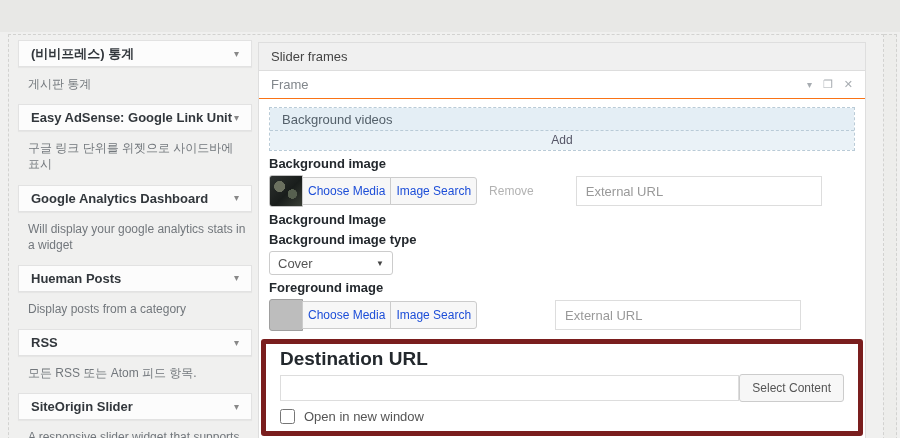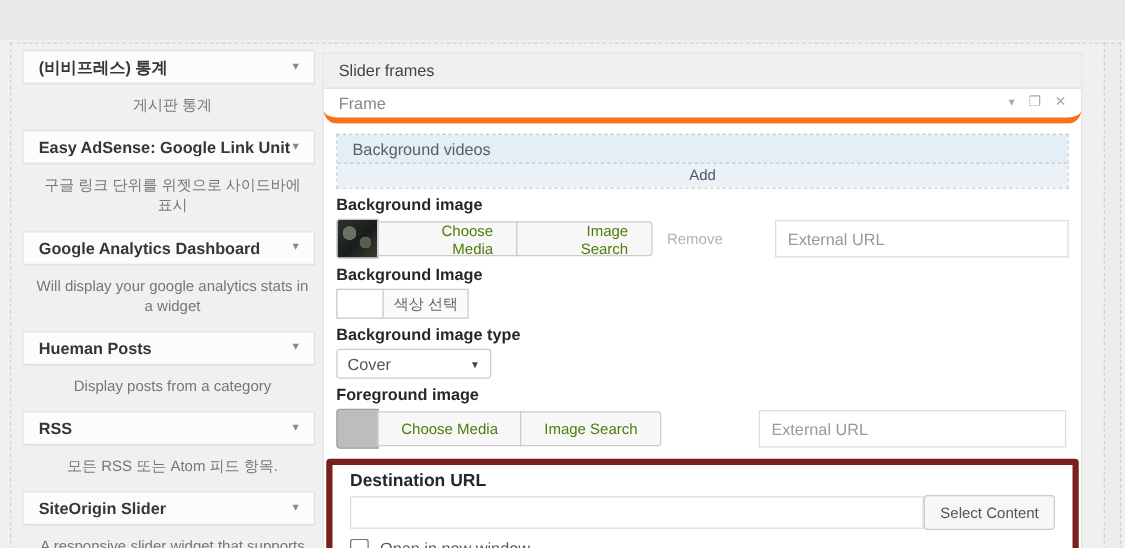--- a/index.html
+++ b/index.html
@@ -19,33 +19,33 @@
   }
   
   .sidebar { position:absolute; left:18px; top:8px; width:234px; }
   .w-bar {
     background:#fcfcfc; border:1px solid #e2e2e2; box-shadow:0 1px 1px rgba(0,0,0,.04);
     height:27px; display:flex; align-items:center; justify-content:space-between;
     padding:0 12px; cursor:pointer;
   }
   .w-title { font-weight:bold; font-size:13px; color:#32373c; white-space:nowrap; overflow:hidden; }
   .w-arrow { color:#888; font-size:10px; line-height:1; }
-  .w-desc { color:#72777c; font-size:12px; line-height:1.35; margin:9px 4px 12px 10px;text-align:center; }
+  .w-desc { color:#72777c; font-size:12px; line-height:1.35; margin:9px 4px 12px 10px; }
   
   .main-panel {
     position:absolute; left:258px; top:10px; width:608px; height:428px;
     background:#fff; border:1px solid #dedede;
   }
   .panel-header {
     height:28px; background:#f0f0f0; border-bottom:1px solid #ddd;
     display:flex; align-items:center; padding:0 12px; color:#444; font-size:13px;
   }
   .frame-header {
-    height:28px; border-bottom:5px solid #f97316; display:flex; align-items:center;
-    justify-content:space-between; padding:0 12px; color:#82878c; font-size:13px; cursor:pointer;border-radius:11px;
+    height:28px; border-bottom:1px solid #f97316; display:flex; align-items:center;
+    justify-content:space-between; padding:0 12px; color:#82878c; font-size:13px; cursor:pointer;
   }
   .frame-icons { display:flex; align-items:center; gap:11px; color:#a7acb1; }
   .frame-icons span { cursor:pointer; font-size:11px; line-height:1; }
   .panel-content { padding:8px 10px 0 10px; }
   
   .bv-box { border:1px dashed #b9cbd7; margin-bottom:4px; }
   .bv-header { background:#e4eef5; padding:4px 12px; color:#54606a; font-size:13px; height:22px; cursor:pointer; }
   .bv-add {
     background:#eaf2f7; border-top:1px dashed #b9cbd7; text-align:center;
     height:20px; line-height:19px; color:#556; font-size:12px; cursor:pointer;
@@ -57,23 +57,23 @@
     flex:0 0 auto; cursor:pointer;
   }
   .thumb.dark {
     background:
       radial-gradient(circle at 30% 35%, #6b705f 0 18%, transparent 19%),
       radial-gradient(circle at 70% 60%, #57604f 0 16%, transparent 17%),
       linear-gradient(135deg, #2e3230 0%, #191d1b 55%, #3a3f36 100%);
   }
   .thumb.gray { background:#bdbdbd; border-color:#9f9f9f; border-radius:3px 0 0 3px; }
   .btn {
-    height:28px; padding:0 18px; background:#f7f7f7; border:1px solid #ccc;
-    color:#4d7c0f; font-size:12px; font-family:"Liberation Sans", sans-serif;
-    cursor:pointer; margin-left:-1px; border-radius:0;text-align:right;
+    height:28px; padding:0 5px; background:#f7f7f7; border:1px solid #ccc;
+    color:#1d4ed8; font-size:12px; font-family:"Liberation Sans", sans-serif;
+    cursor:pointer; margin-left:-1px; border-radius:0;
   }
   .btn.last { border-radius:0 3px 3px 0; }
   .remove-link { color:#b2b2b2; font-size:12px; margin-left:12px; cursor:pointer; }
   .ext-url {
     height:30px; width:246px; border:1px solid #ddd; padding:0 9px; font-size:13px;
     color:#555; font-family:"Liberation Sans", sans-serif;
   }
   .ext-url::placeholder { color:#999; }
   .ext-url.bg { margin-left:42px; }
   .ext-url.fg { margin-left:78px; }
@@ -87,21 +87,21 @@
     width:124px; height:24px; border:1px solid #ccc; border-radius:3px; background:#fff;
     display:flex; align-items:center; justify-content:space-between; padding:0 8px;
     color:#555; font-size:13px; cursor:pointer;
   }
   .select-box .arrow { font-size:8px; color:#444; }
   
   .dest-box {
     border:5px solid #7a1e1e; border-radius:3px; margin:8px -8px 0; padding:2px 14px 7px;
     background:#fff;
   }
-  .dest-label { font-weight:bold; font-size:14px; color:#23282d; margin:2px 0 4px; }
+  .dest-label { font-weight:bold; font-size:19px; color:#23282d; margin:2px 0 4px; }
   .dest-row { display:flex; align-items:center; }
   .dest-input {
     flex:1; height:26px; border:1px solid #ddd; padding:0 8px; font-size:13px; color:#444;
     font-family:"Liberation Sans", sans-serif;
   }
   .dest-btn {
     height:28px; padding:0 12px; background:#f7f7f7; border:1px solid #ccc; border-radius:3px;
     color:#555; font-size:12px; font-family:"Liberation Sans", sans-serif; cursor:pointer; flex:0 0 auto;
   }
   .chk-row { display:flex; align-items:center; gap:9px; margin-top:7px; color:#555; font-size:13px; }
@@ -185,24 +185,20 @@
       <div class="field-label">Background image</div>
       <div class="media-row">
         <span class="thumb dark"></span>
         <button class="btn">Choose Media</button>
         <button class="btn last">Image Search</button>
         <span class="remove-link">Remove</span>
         <input class="ext-url bg" placeholder="External URL" style="">
       </div>
 
       <div class="field-label">Background Image</div>
-      <div class="color-row">
-        <span class="color-swatch"></span>
-        <button class="color-btn">색상 선택</button>
-      </div>
 
       <div class="field-label">Background image type</div>
       <div class="select-box">
         <span>Cover</span>
         <span class="arrow">▼</span>
       </div>
 
       <div class="field-label">Foreground image</div>
       <div class="media-row">
         <span class="thumb gray"></span>

